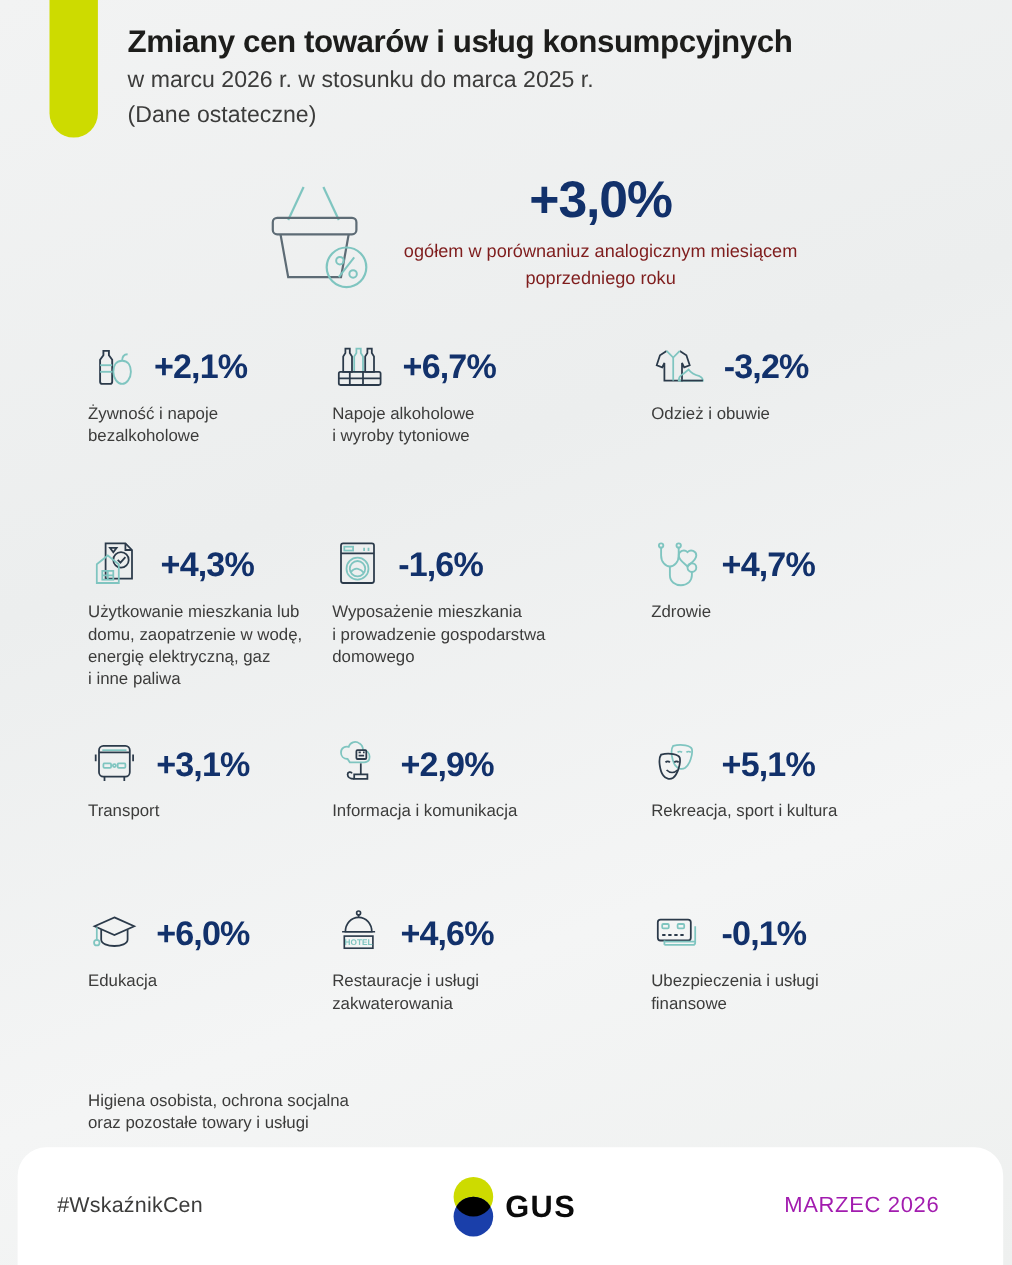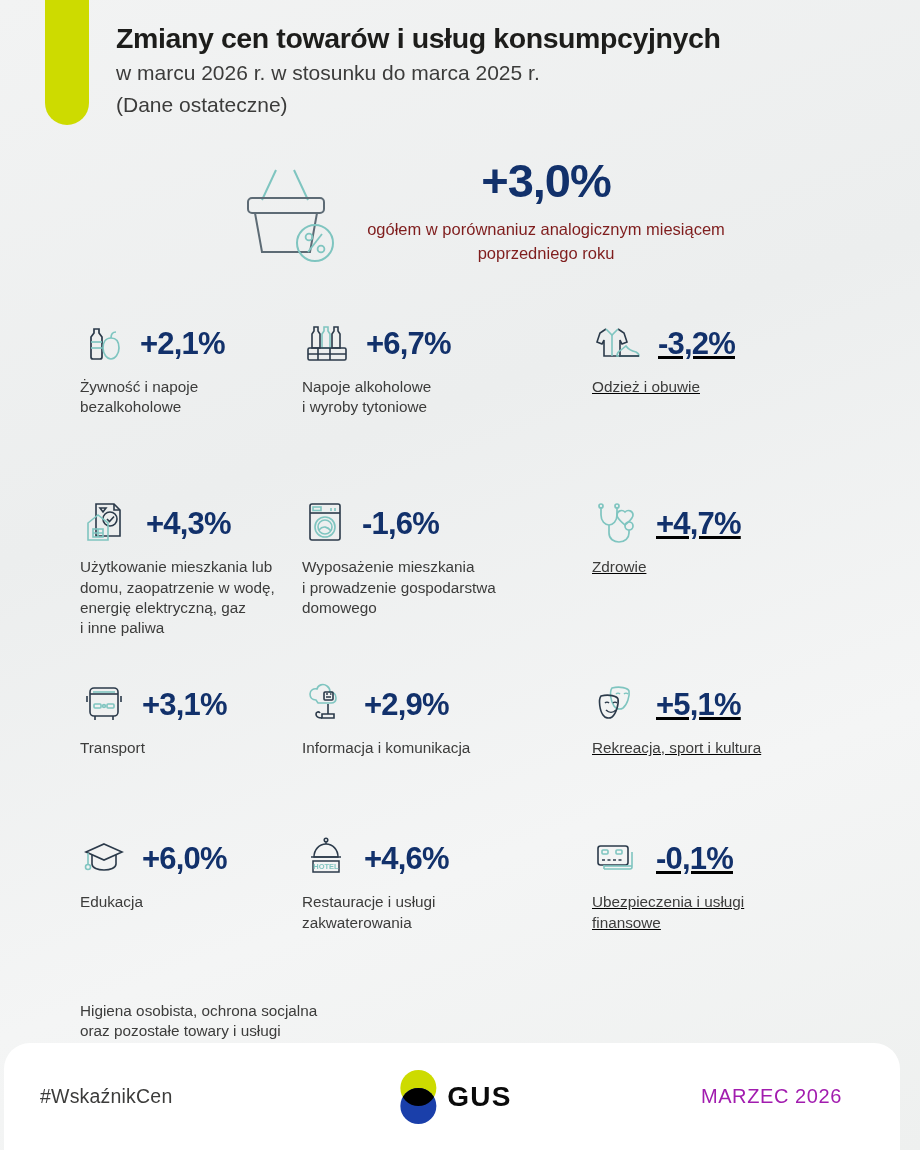--- a/index.html
+++ b/index.html
@@ -28,47 +28,47 @@
   .headline .basket{width:110px;height:105px;flex:0 0 110px;}
   .headline .hl-text{margin-left:24px;padding-top:2px;text-align:center;}
   .headline .hl-value{
     font-size:47px;font-weight:bold;color:#12316b;line-height:1;letter-spacing:-1px;
   }
   .headline .hl-desc{
     margin-top:14px;font-size:16.5px;color:#7f1d1d;line-height:1.45;max-width:360px;
   }
 
   
-  .grid{position:absolute;left:0;top:315px;width:920px;}
+  .grid{position:absolute;left:0;top:305px;width:920px;}
   .row{display:flex;}
   .cell{box-sizing:border-box;padding:0 14px 0 0;}
   .cell.c1{width:290px;padding-left:80px;}
   .cell.c2{width:290px;padding-left:12px;}
-  .cell.c3{width:340px;padding-left:12px;text-decoration:underline;}
+  .cell.c3{width:340px;padding-left:12px;}
   .cell-top{display:flex;align-items:center;height:56px;}
   .ico{flex:0 0 auto;display:flex;align-items:center;justify-content:center;}
   .val{
     font-size:31px;font-weight:bold;color:#12316b;letter-spacing:-0.8px;
     line-height:1;margin-left:14px;white-space:nowrap;
   }
   .lbl{
     margin-top:6px;font-size:15.3px;color:#3c3c3b;line-height:1.32;white-space:pre-line;
   }
 
   
   .r1{margin-top:0;}
   .r2{margin-top:78px;}
   .r3{margin-top:38px;}
   .r4{margin-top:72px;}
   .r5{margin-top:62px;}
   .r5 .lbl{white-space:pre-line;}
 
   
   .footer{
-    position:absolute;left:4px;bottom:0;width:896px;height:107px;
+    position:absolute;left:16px;bottom:0;width:896px;height:107px;
     background:#ffffff;border-radius:26px 26px 0 0;
     display:flex;align-items:center;
   }
   .footer .hash{
     position:absolute;left:36px;font-size:19.5px;color:#3c3c3b;letter-spacing:0.2px;
   }
   .footer .logo{
     position:absolute;left:50%;transform:translateX(-50%);
     display:flex;align-items:center;
   }

